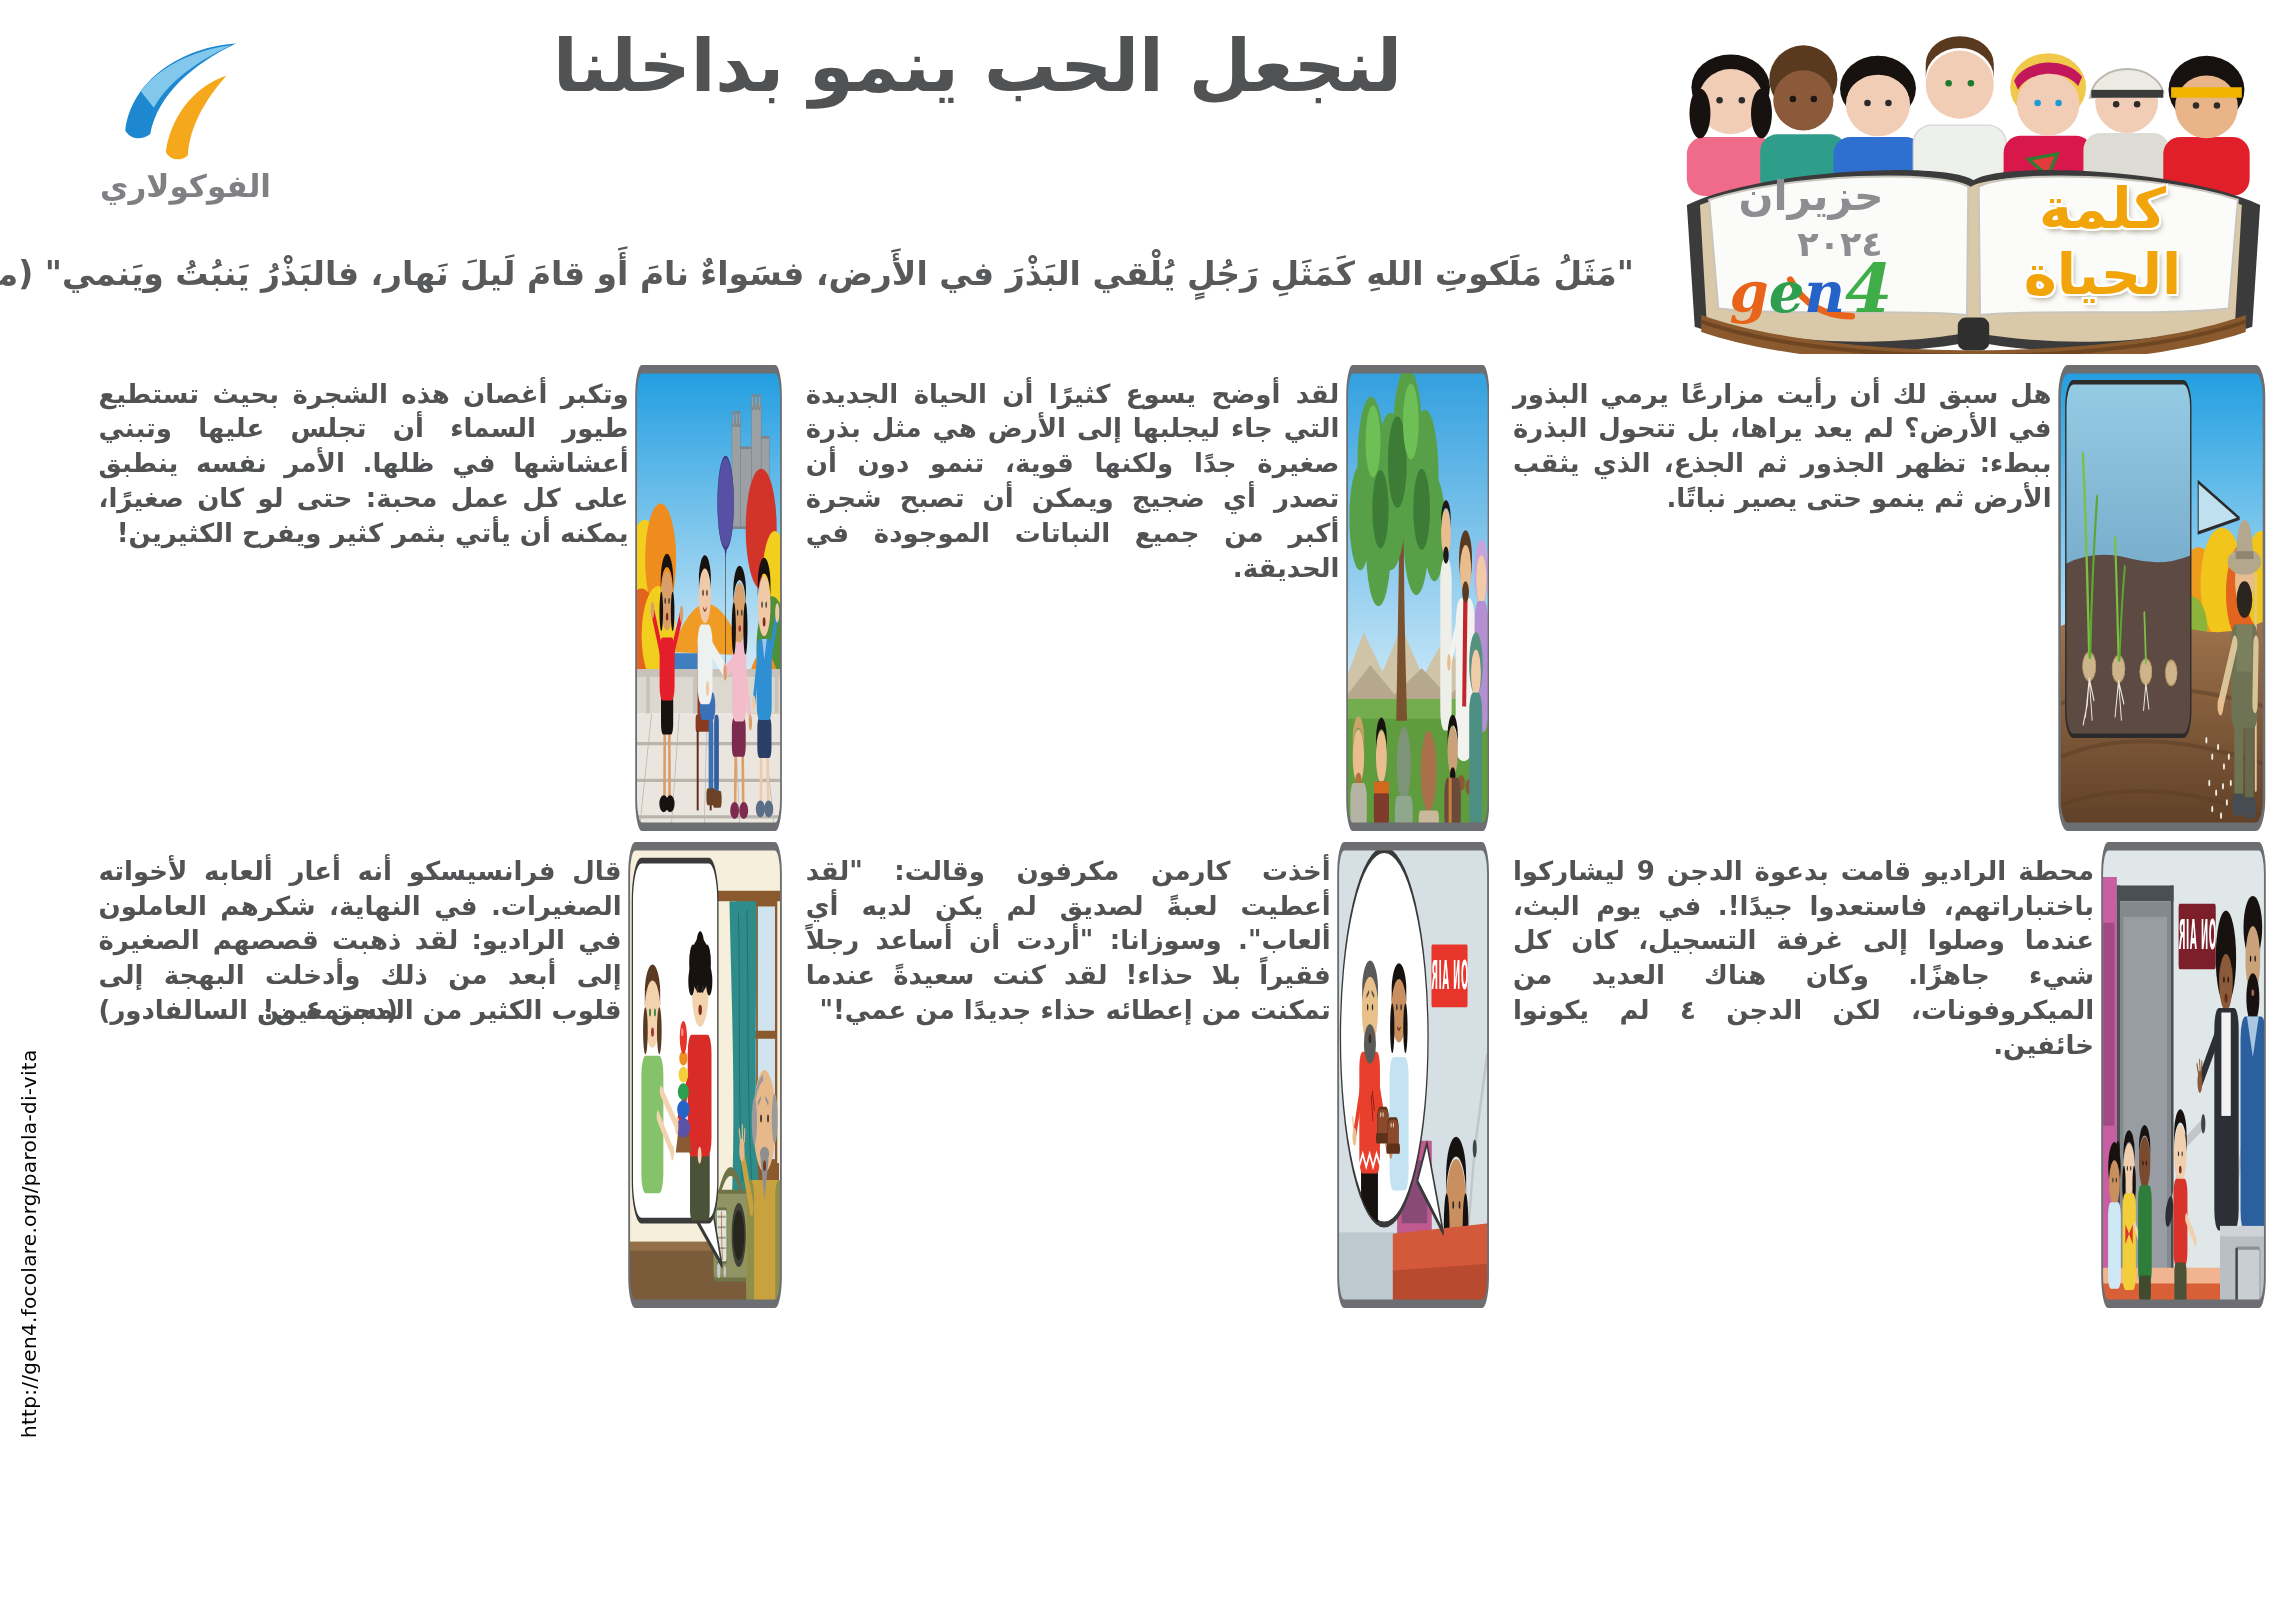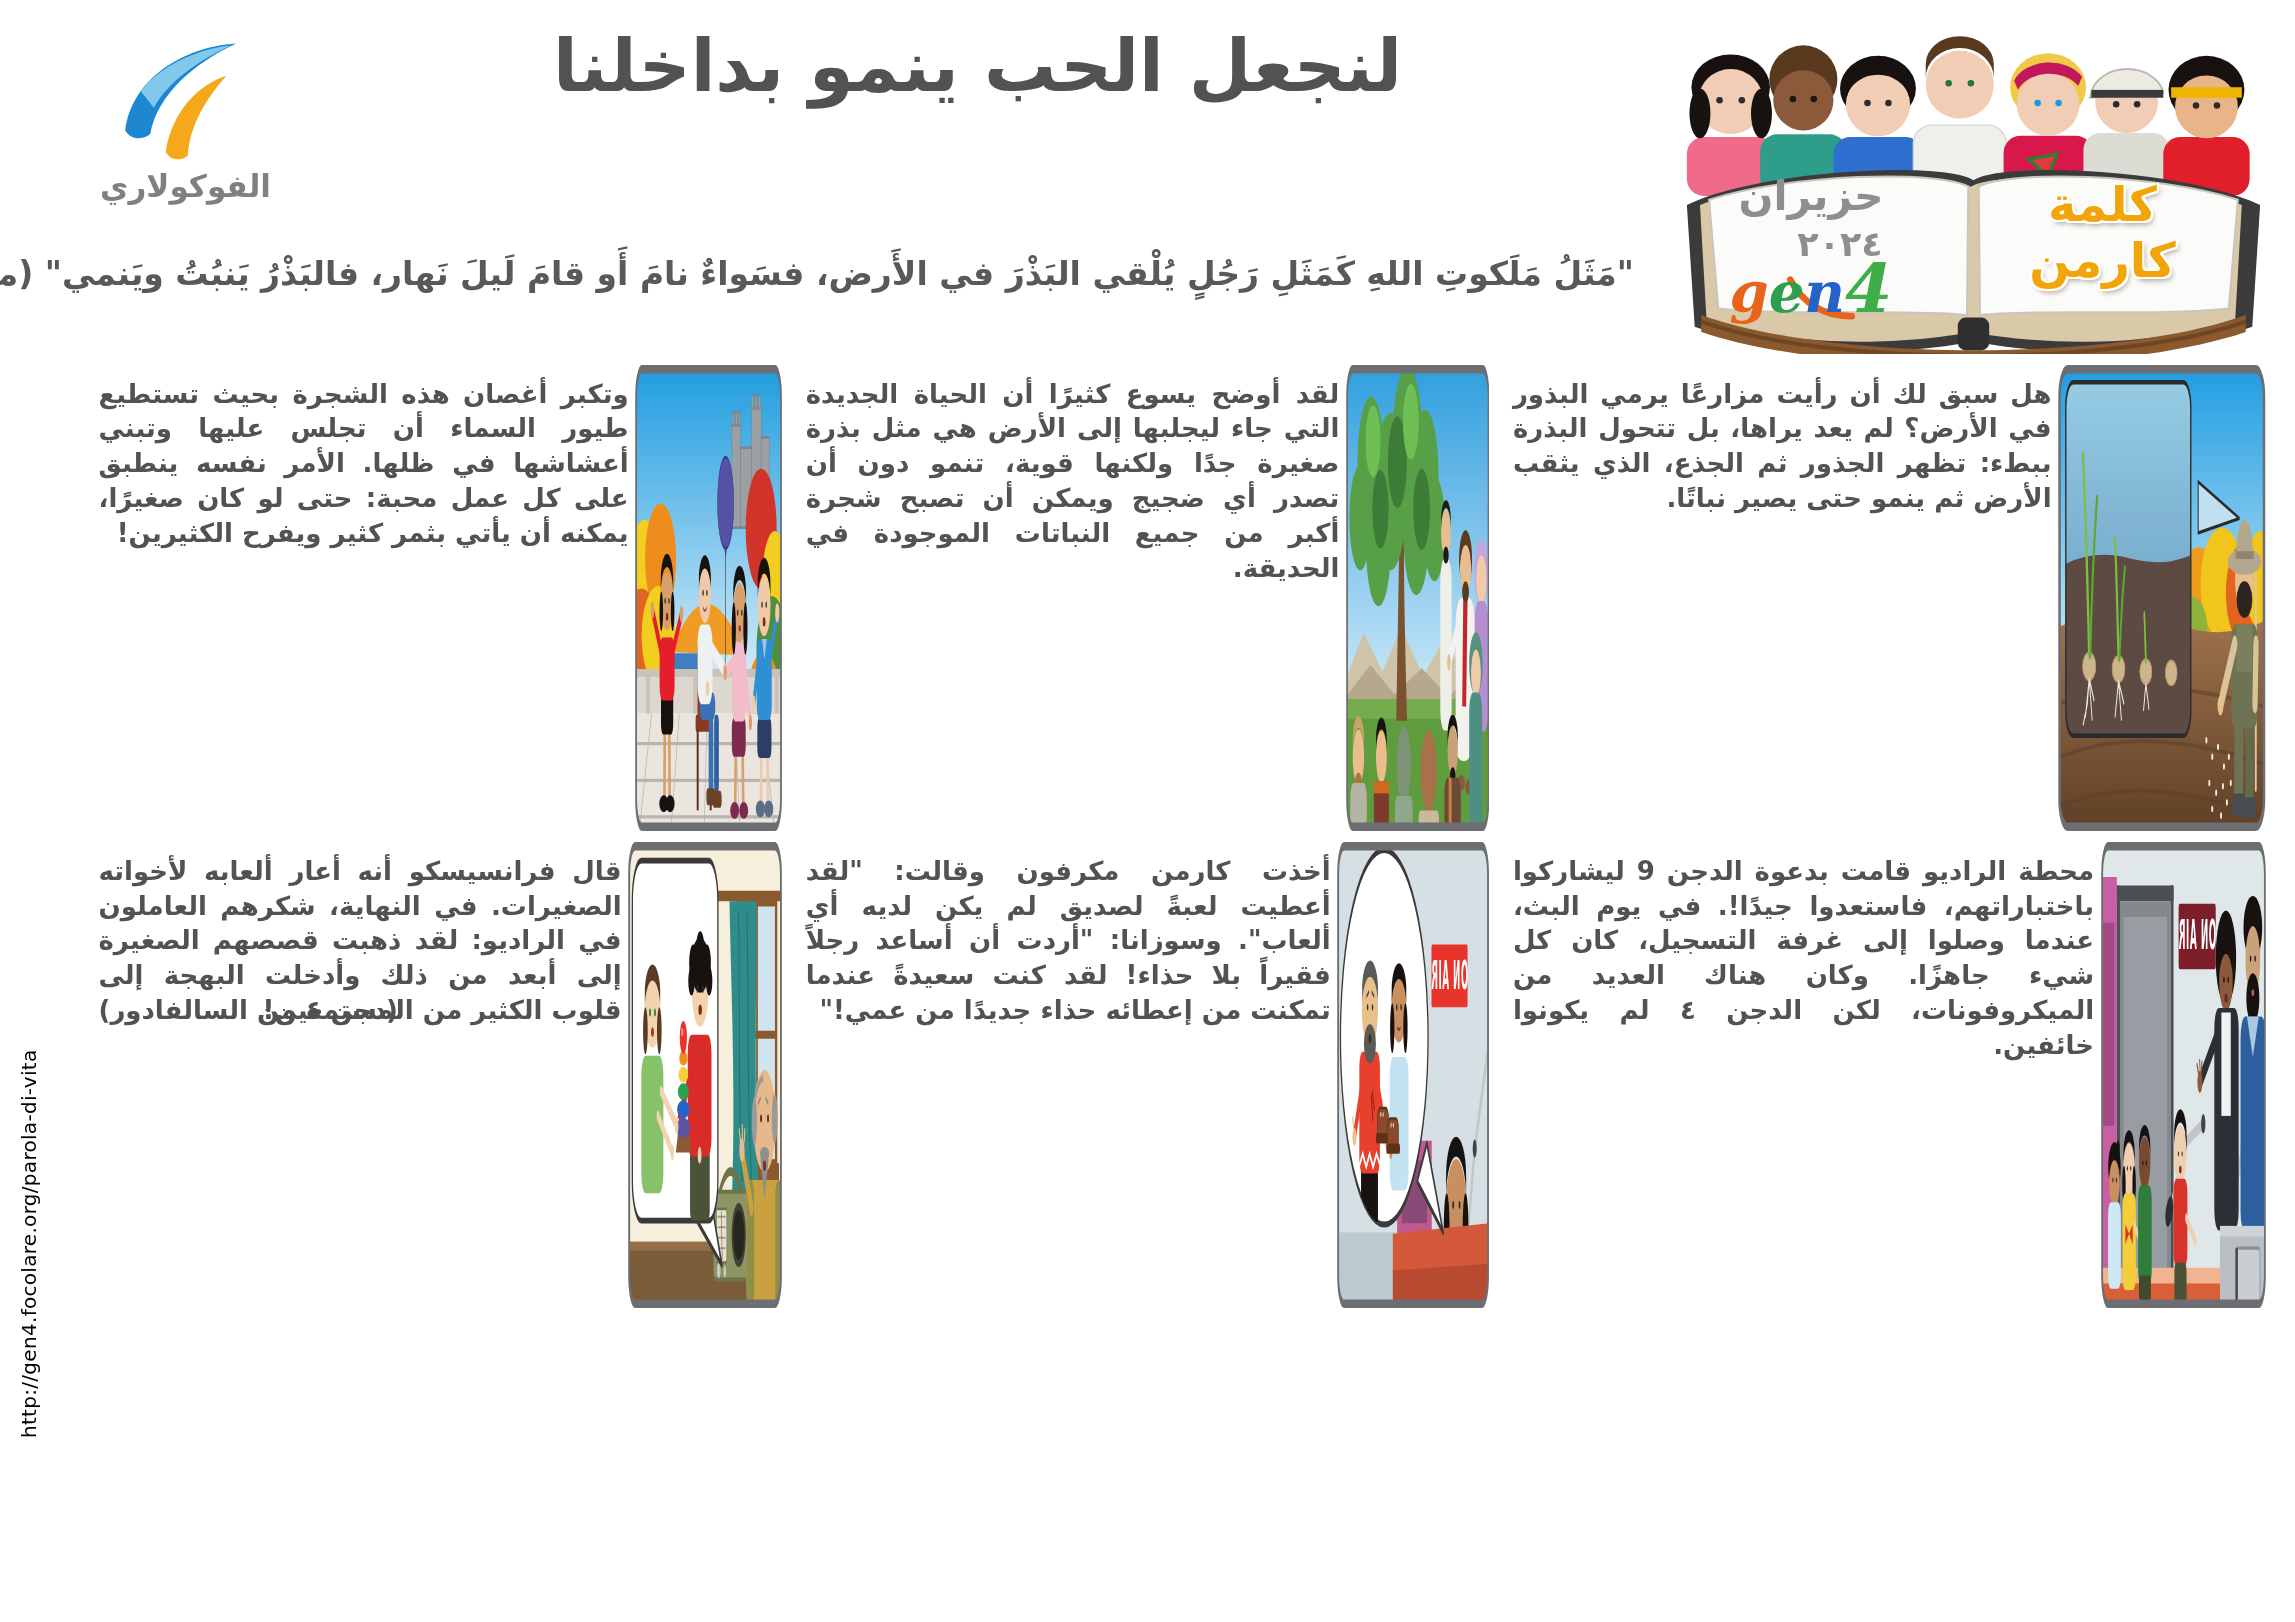--- a/index.html
+++ b/index.html
@@ -18,21 +18,21 @@
   .masthead{position:absolute;right:10.5px;top:6.5px;width:623px;height:347px}
   .mh-svg{position:absolute;left:0;top:0;width:100%;height:100%}
   .mh-month{position:absolute;left:77px;top:165px;width:203px;text-align:left;
             font-size:41px;font-weight:bold;color:#8d8e91;direction:rtl}
   .mh-year{position:absolute;left:77px;top:217px;width:203px;text-align:center;
            font-size:35px;font-weight:bold;color:#8d8e91}
   .mh-gen4{position:absolute;left:68px;top:247px;width:216px;
            font-family:"DejaVu Serif",serif;font-style:italic;font-weight:bold;font-size:56px;line-height:1}
   .g-g{color:#e8641b}.g-e{color:#2e9e4f}.g-n{color:#2563c9}.g-4{color:#3fae49;font-size:68px}
   .mh-wol{position:absolute;right:71px;top:169px;width:222px;text-align:center;direction:rtl;
-          color:#f2a50a;font-weight:bold;font-size:48px;line-height:1.18;
+          color:#f2a50a;font-weight:bold;font-size:56px;line-height:1.18;
           text-shadow:2px 2px 0 #ffffff,-2px 2px 0 #ffffff,2px -2px 0 #ffffff,-2px -2px 0 #ffffff,2.6px 3.9px 5.2px rgba(60,40,0,.35)}
   
   .grid{display:grid;direction:rtl;grid-template-columns:1.1fr 1fr 1fr;
         column-gap:17px;row-gap:9.2px;margin:2.6px 29.4px 0 92px}
   .cell{display:flex;flex-direction:row}
   .panel-svg{width:100%;height:468px;display:block}
   .caption{font-size:26px;font-weight:bold;color:#515254;line-height:1.34;
            text-align:justify;direction:rtl;padding:13px 6.5px 0 6.5px;margin:0}
   .row1 .caption{min-height:122px}
   .attribution{display:block;text-align:left;margin-top:-1.34em}
@@ -133,21 +133,21 @@
         <path d="M60,478 C260,548 692,548 892,478" fill="none" stroke="#6e4622" stroke-width="6"></path>
         <rect x="452" y="472" width="48" height="50" rx="12" fill="#2f2f2f"></rect>
         <path d="M196,414 C216,452 250,470 290,470" fill="none" stroke="#e8641b" stroke-width="10" stroke-linecap="round"></path>
       </g>
     </svg>
     <div class="mh-month">حزيران</div>
     <div class="mh-year">٢٠٢٤</div>
     <div class="mh-gen4"><span class="g-g">g</span><span class="g-e">e</span><span class="g-n">n</span><span class="g-4">4</span></div>
     <div class="mh-wol">
       <div>كلمة</div>
-      <div>كارمن</div>
+      <div>الحياة</div>
     </div>
   </div>
 </div>
 
 <div class="grid">
 
   <div class="cell row1">
     <svg class="panel-svg" viewBox="0 0 1063 715" preserveAspectRatio="none">
       <defs>
         <clipPath id="cpA">

